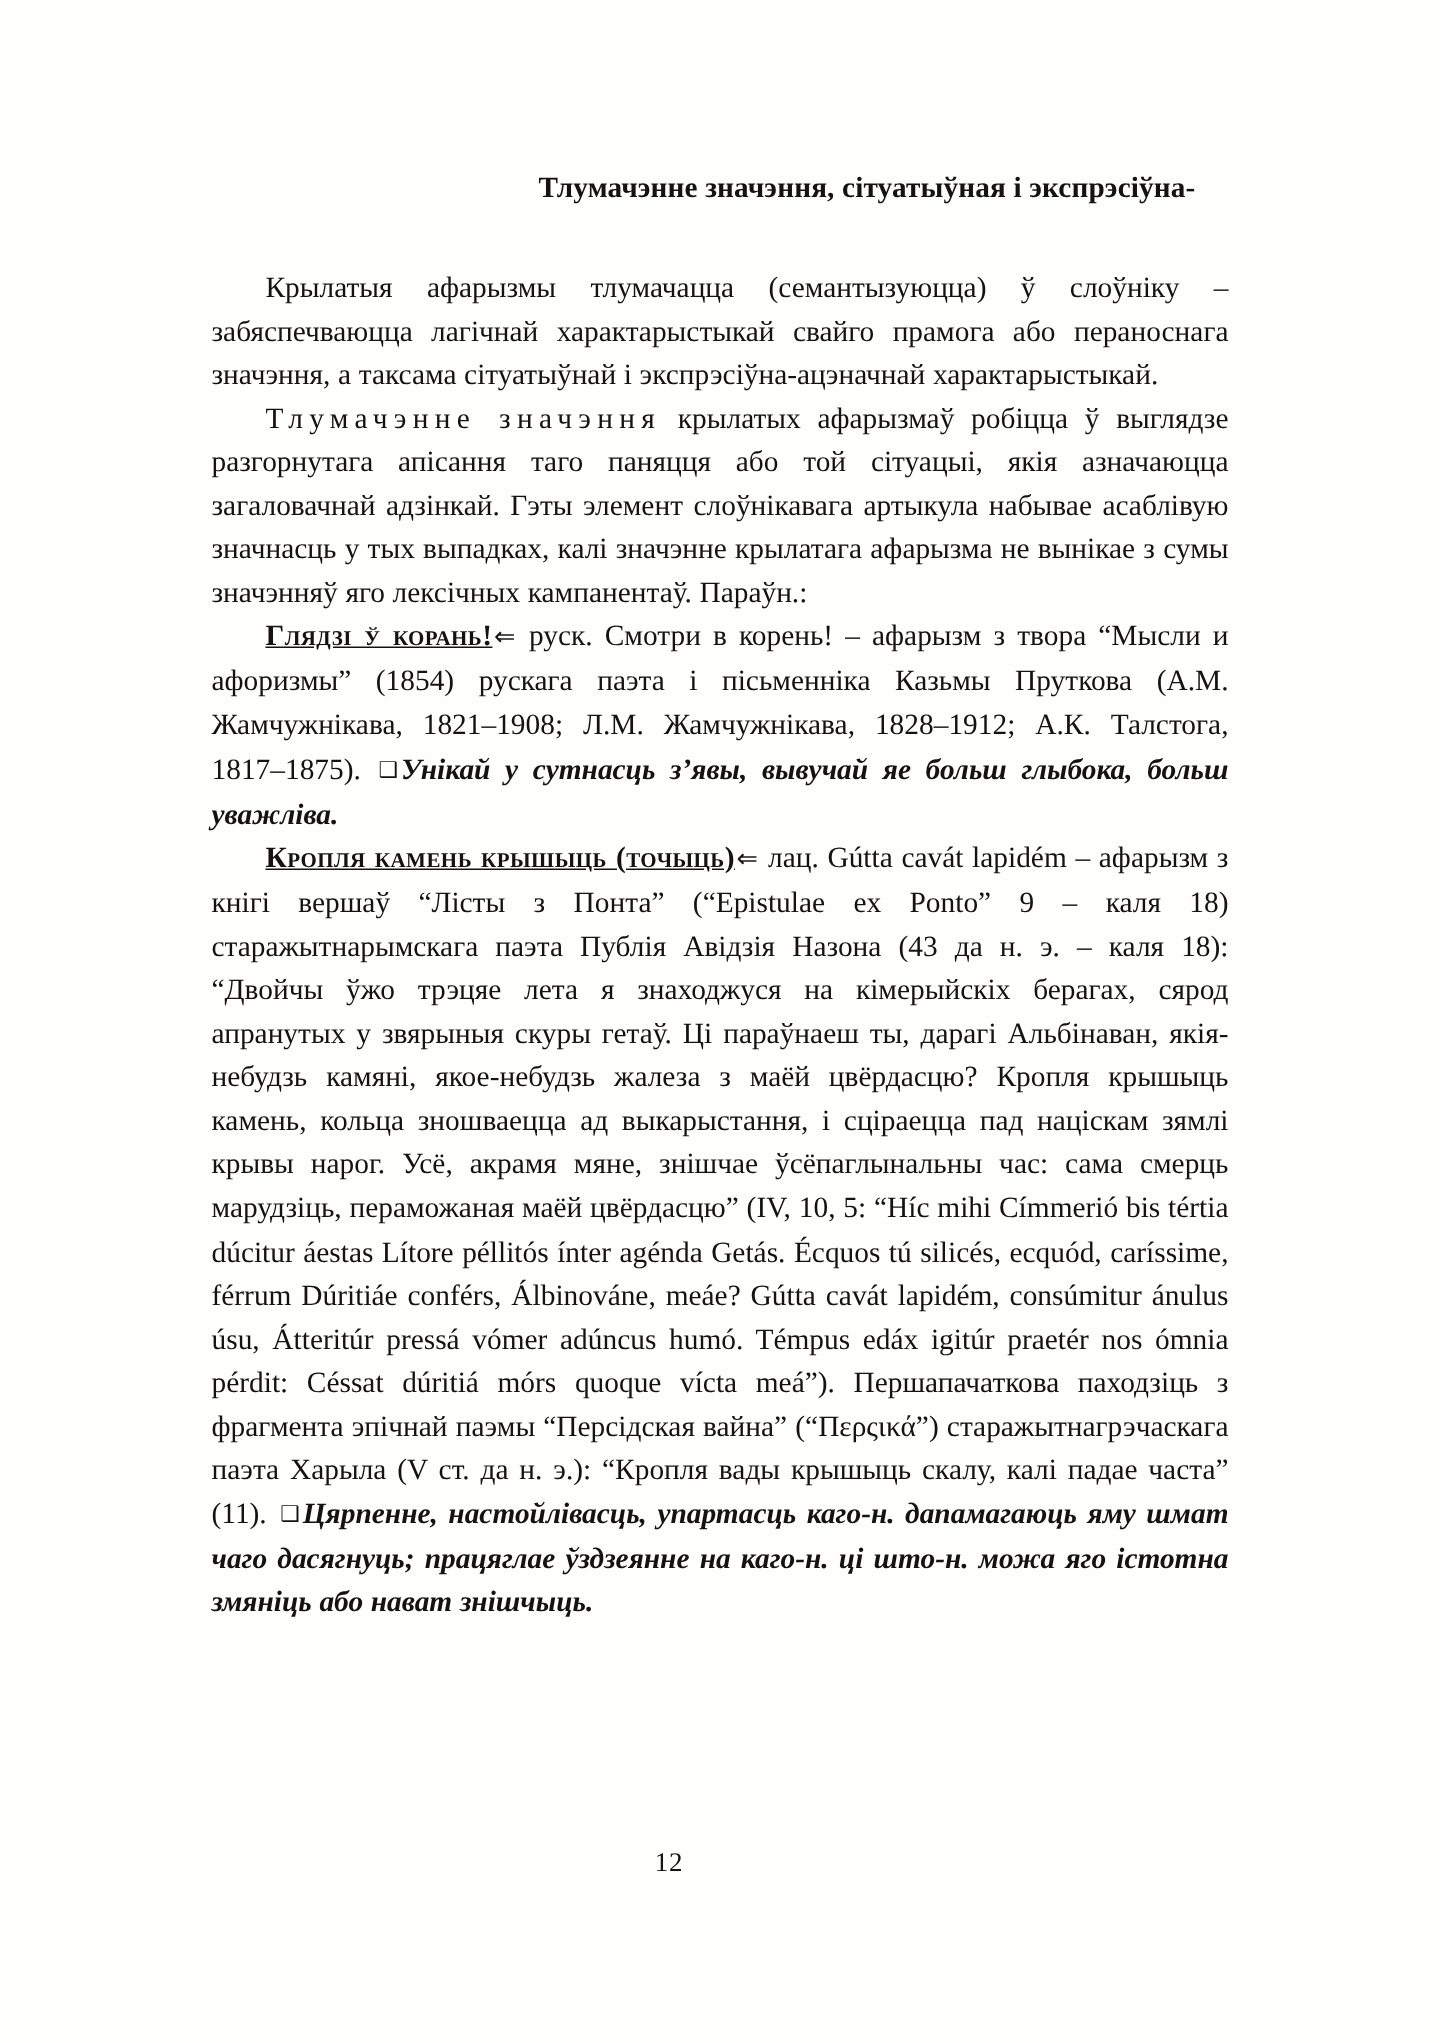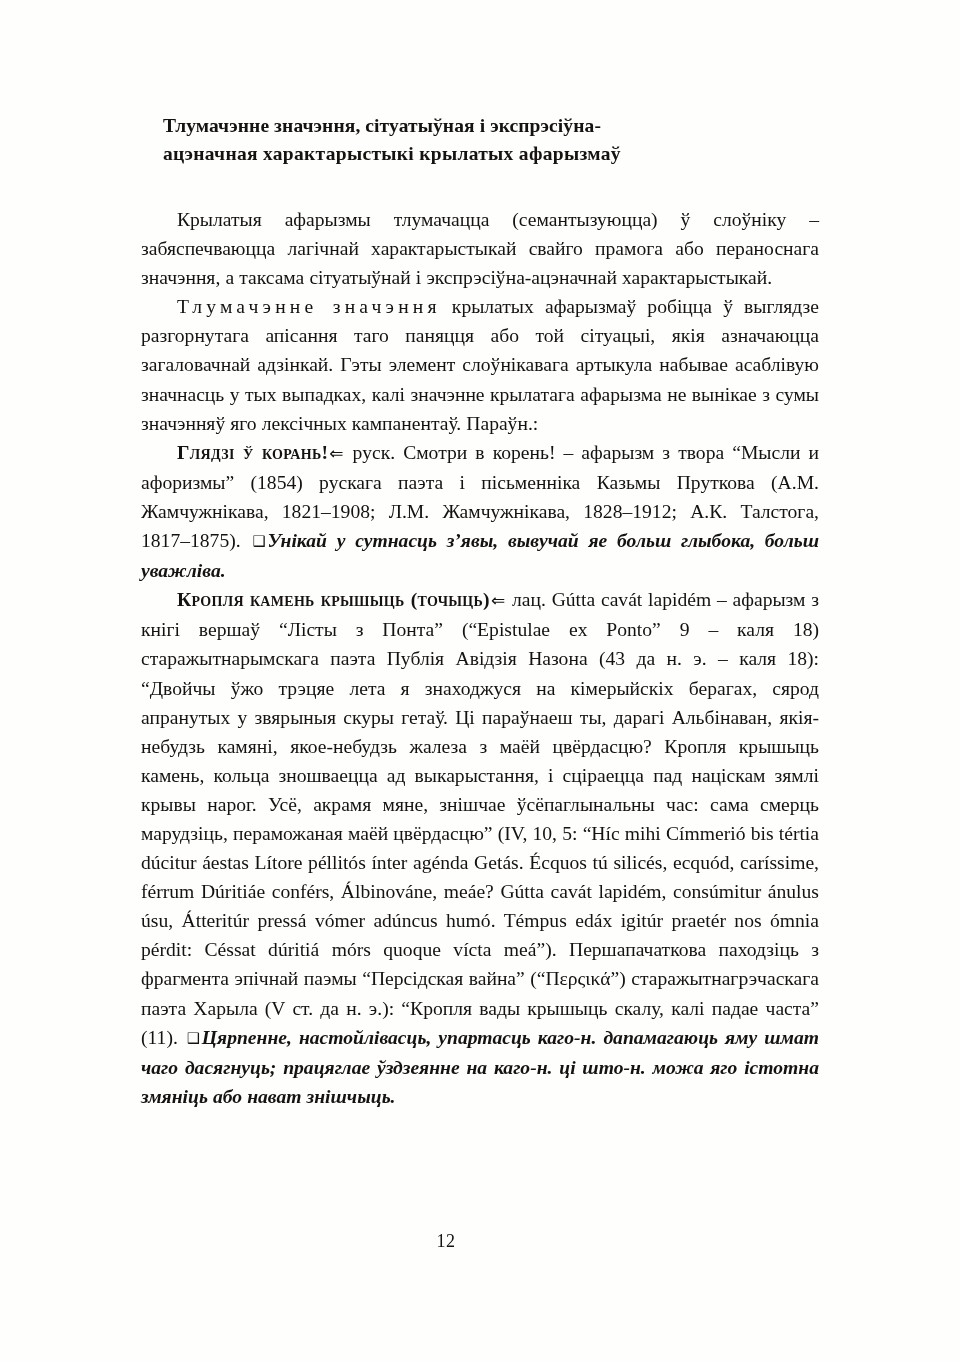--- a/index.html
+++ b/index.html
@@ -25,21 +25,21 @@
   .content {
     position: absolute;
     left: 141px;
     top: 112px;
     width: 678px;
   }
   .doc-title {
     font-weight: bold;
     font-size: 19.5px;
     line-height: 27.5px;
-    text-align: left;
+    text-align: right;
     letter-spacing: 0.1px;
     margin: 0 0 0 0;
     padding: 0 22px;
   }
   .title-line { display: block; }
   .title-line.second { letter-spacing: 0.3px; }
 
   .body-block { margin-top: 38px; }
 
   p.para {
@@ -53,20 +53,21 @@
   }
 
   .spaced {
     letter-spacing: 4.2px;
   }
   .headword {
     font-weight: bold;
     font-variant: small-caps;
     font-size: 19.6px;
     letter-spacing: 0.3px;
+    text-decoration: underline;
   }
   .arrow {
     font-family: "DejaVu Sans", sans-serif;
     font-size: 17px;
     padding: 0 1px;
   }
   .gloss {
     font-weight: bold;
     font-style: italic;
   }
@@ -88,21 +89,20 @@
   }
 </style>
 </head>
 <body>
 
 <div class="page">
   <div class="content">
 
     <h1 class="doc-title">
       <span class="title-line">Тлумачэнне значэння, сітуатыўная і экспрэсіўна-</span>
-      <span class="title-line second">ацэначная характарыстыкі крылатых афарызмаў</span>
     </h1>
 
     <div class="body-block">
 
       <p class="para">
         <span>Крылатыя афарызмы тлумачацца (семантызуюцца) ў слоўніку – забяспечваюцца лагічнай характарыстыкай свайго прамога або пераноснага значэння, а таксама сітуатыўнай і экспрэсіўна-ацэначнай характарыстыкай.</span>
       </p>
 
       <p class="para">
         <span class="spaced">Тлумачэнне значэння</span><span> крылатых афарызмаў робіцца ў выглядзе разгорнутага апісання таго паняцця або той сітуацыі, якія азначаюцца загаловачнай адзінкай. Гэты элемент слоўнікавага артыкула набывае асаблівую значнасць у тых выпадках, калі значэнне крылатага афарызма не вынікае з сумы значэнняў яго лексічных кампанентаў. Параўн.:</span>

